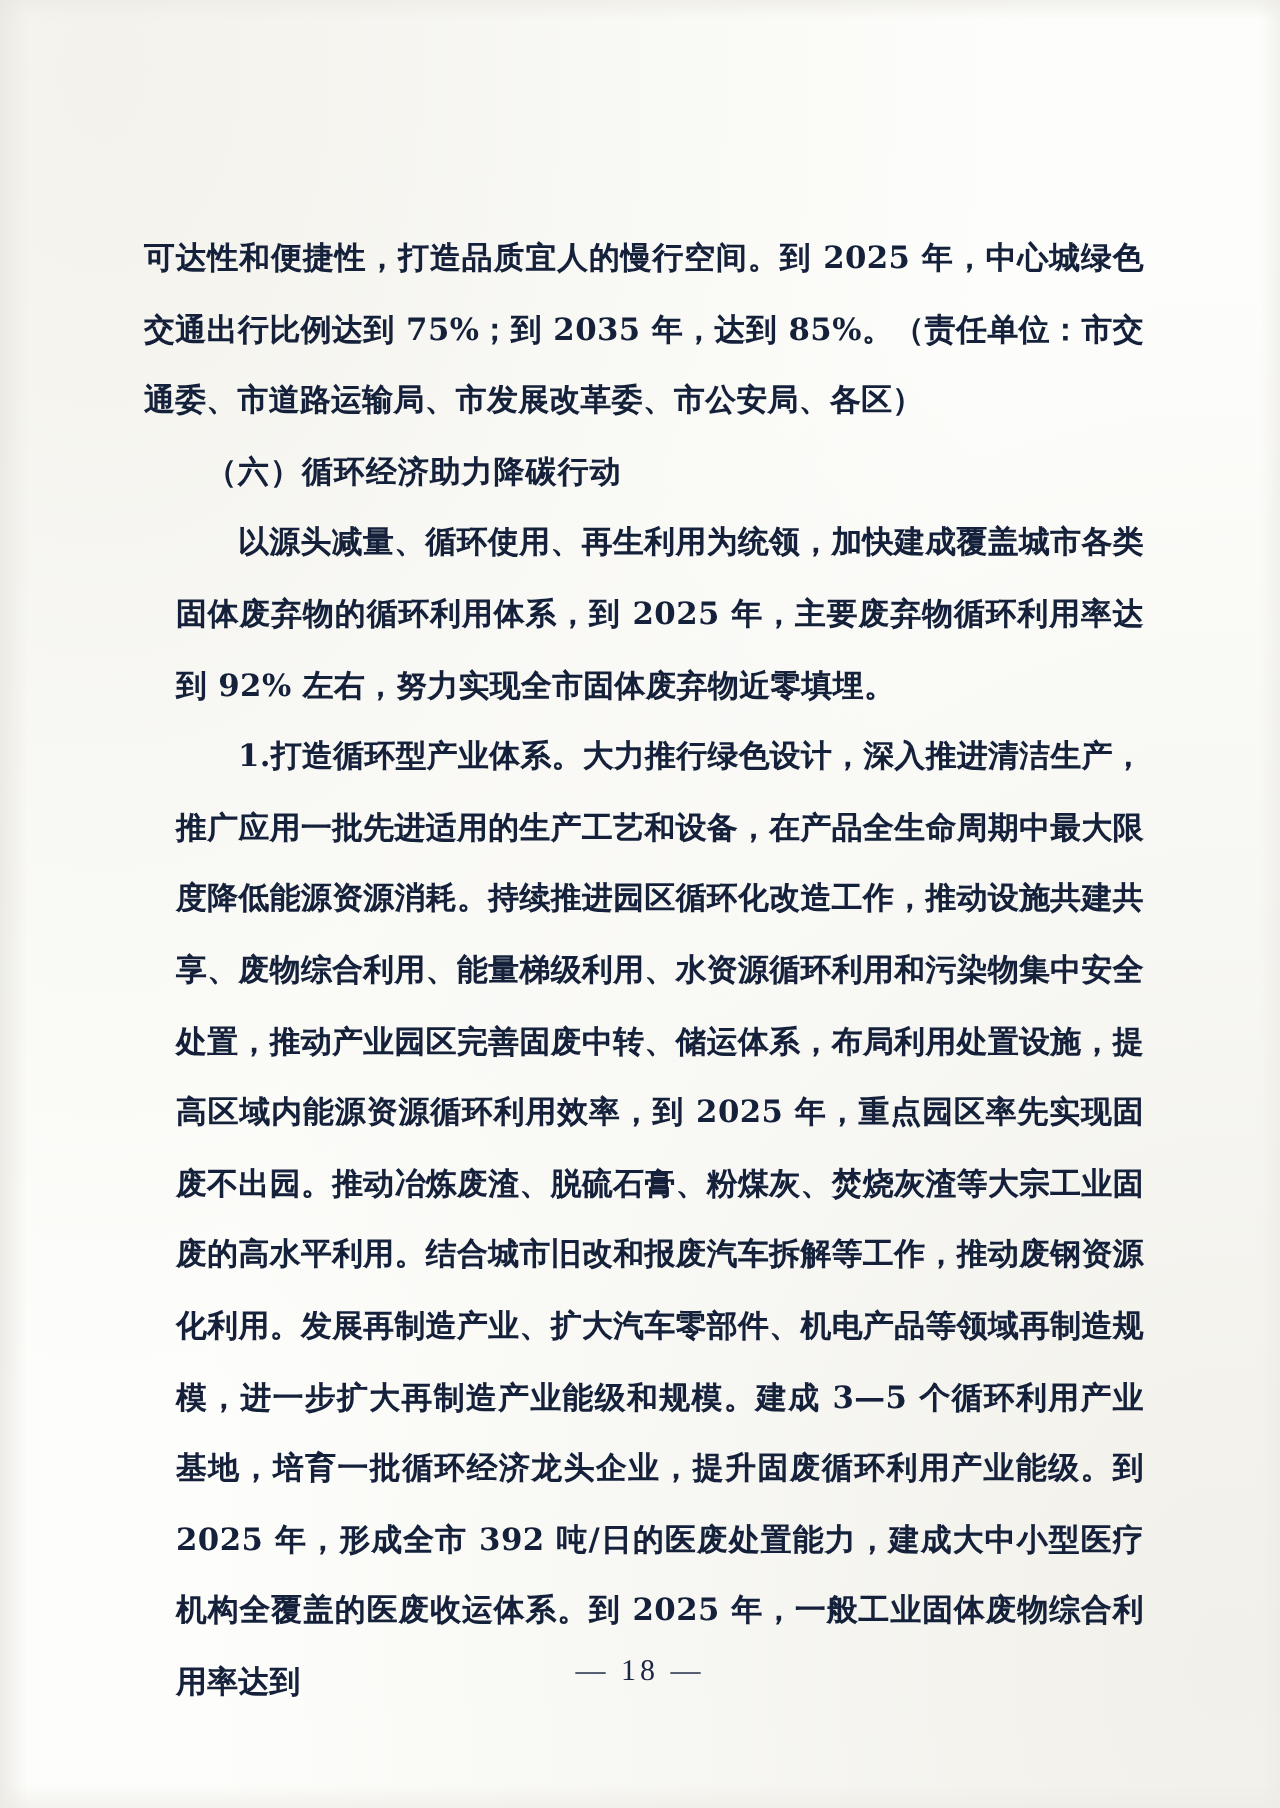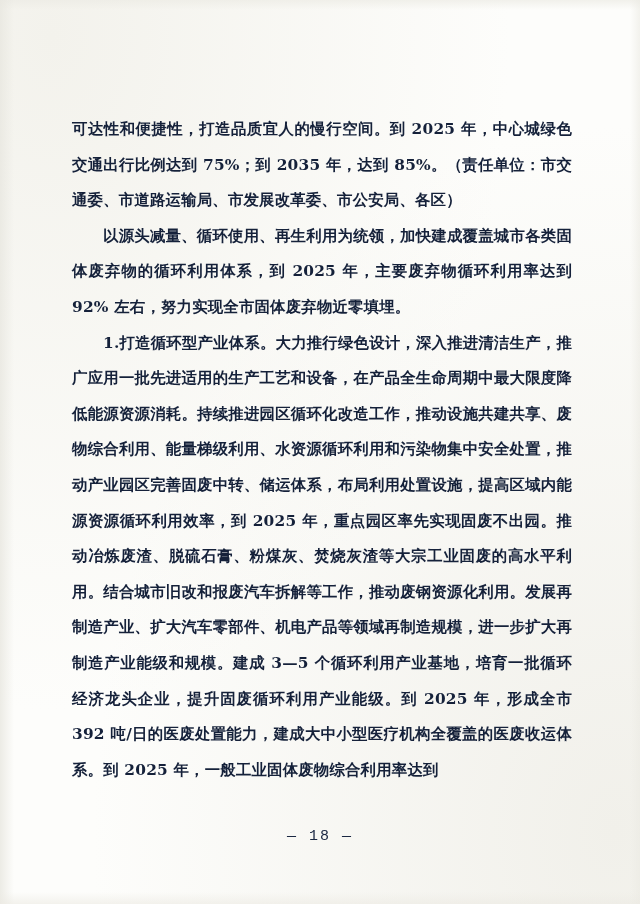--- a/index.html
+++ b/index.html
@@ -66,51 +66,53 @@
     font-size: 15.4px;
     line-height: 35.6px;
     letter-spacing: 0.2px;
     text-align: justify;
     text-justify: inter-character;
     font-family: "DejaVu Serif", serif;
     font-weight: bold;
   }
   p.indent {
     text-indent: 31px;
+    margin-left: 16px;
   }
   p.heading {
     text-indent: 31px;
     font-weight: bold;
     letter-spacing: 0.6px;
   }
   .blk + .blk {
     margin-top: 0px;
   }
 
   .footer {
     position: absolute;
     left: 0;
     top: 828px;
     width: 640px;
     text-align: center;
     color: #1a2742;
     font-size: 15px;
     letter-spacing: 2px;
-    font-family: Liberation Mono, monospace;
+    font-family: Liberation Serif, serif;
   }
 </style>
 </head>
 <body>
 
 <div class="page">
   <div class="edge-top"></div>
   <div class="edge-left"></div>
   <div class="edge-right"></div>
   <div class="edge-bottom"></div>
 
   <div class="content">
     <p class="blk">可达性和便捷性，打造品质宜人的慢行空间。到 2025 年，中心城绿色交通出行比例达到 75%；到 2035 年，达到 85%。（责任单位：市交通委、市道路运输局、市发展改革委、市公安局、各区）</p>
+    <p class="blk heading">（六）循环经济助力降碳行动</p>
     <p class="blk indent">以源头减量、循环使用、再生利用为统领，加快建成覆盖城市各类固体废弃物的循环利用体系，到 2025 年，主要废弃物循环利用率达到 92% 左右，努力实现全市固体废弃物近零填埋。</p>
     <p class="blk indent">1.打造循环型产业体系。大力推行绿色设计，深入推进清洁生产，推广应用一批先进适用的生产工艺和设备，在产品全生命周期中最大限度降低能源资源消耗。持续推进园区循环化改造工作，推动设施共建共享、废物综合利用、能量梯级利用、水资源循环利用和污染物集中安全处置，推动产业园区完善固废中转、储运体系，布局利用处置设施，提高区域内能源资源循环利用效率，到 2025 年，重点园区率先实现固废不出园。推动冶炼废渣、脱硫石膏、粉煤灰、焚烧灰渣等大宗工业固废的高水平利用。结合城市旧改和报废汽车拆解等工作，推动废钢资源化利用。发展再制造产业、扩大汽车零部件、机电产品等领域再制造规模，进一步扩大再制造产业能级和规模。建成 3—5 个循环利用产业基地，培育一批循环经济龙头企业，提升固废循环利用产业能级。到 2025 年，形成全市 392 吨/日的医废处置能力，建成大中小型医疗机构全覆盖的医废收运体系。到 2025 年，一般工业固体废物综合利用率达到</p>
   </div>
 
   <div class="footer">— 18 —</div>
 </div>
 
 </body></html>

